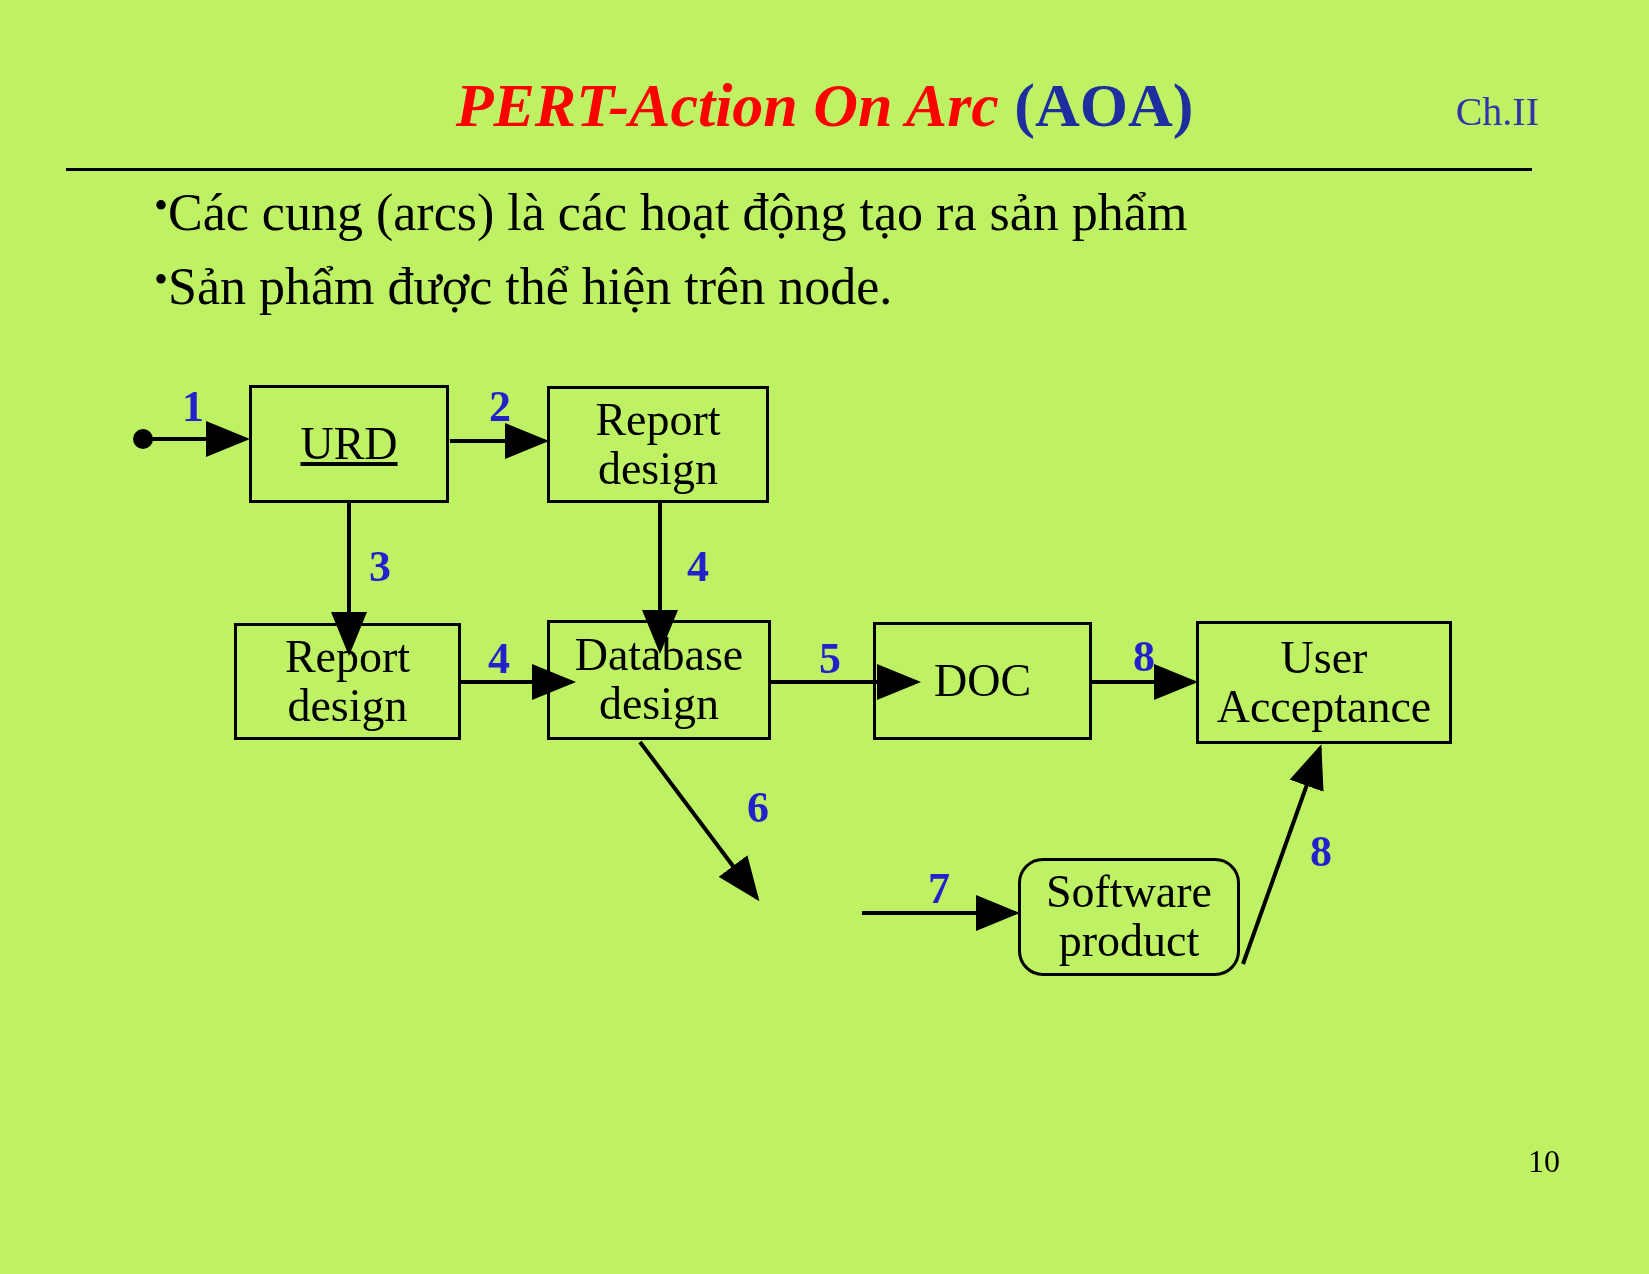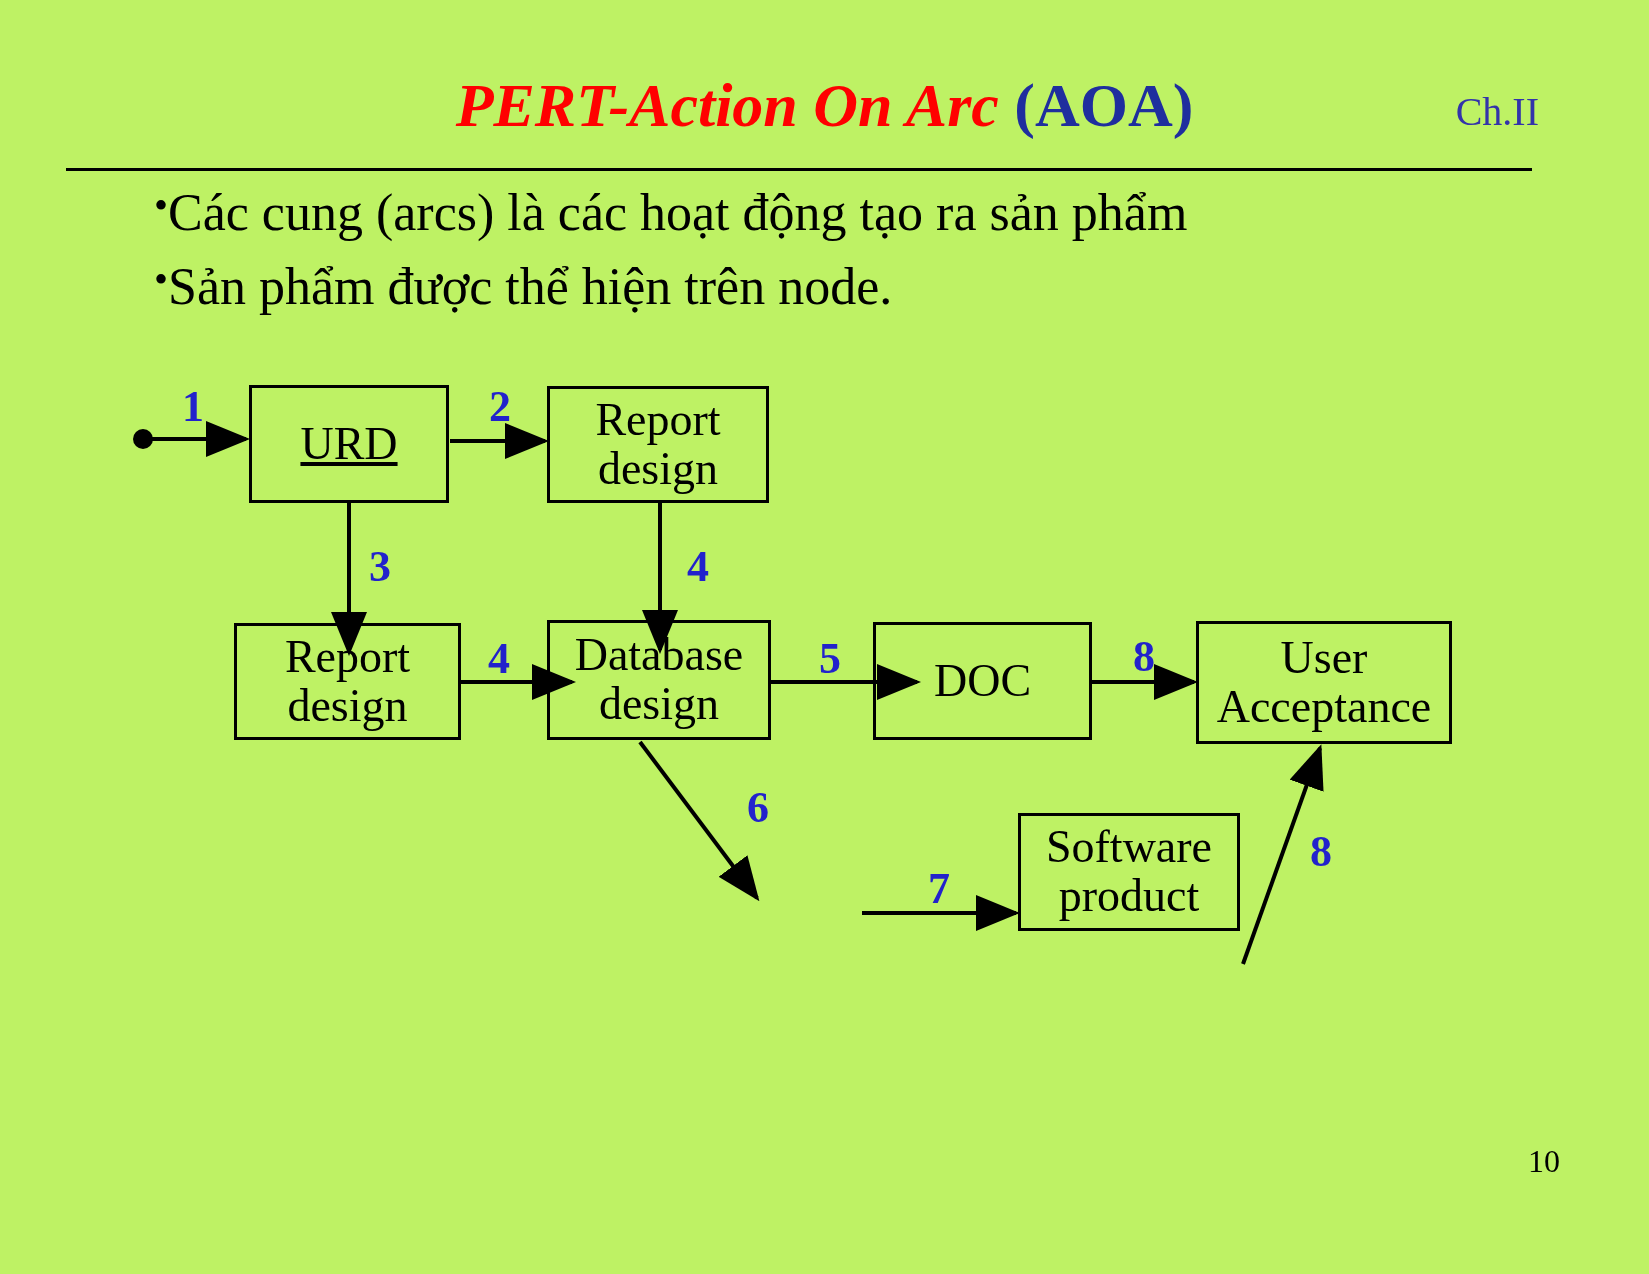--- a/index.html
+++ b/index.html
@@ -189,21 +189,21 @@
 
     <div class="node" style="left:873px; top:622px; width:219px; height:118px;">
       <span>DOC</span>
     </div>
 
     <div class="node" style="left:1196px; top:621px; width:256px; height:123px;">
       <span>User Acceptance</span>
     </div>
 
 
-    <div class="node" style="left:1018px; top:813px; width:222px; height:118px;">
+    <div class="node" style="left:1018px; top:858px; width:222px; height:118px;border-radius:25px;">
       <span>Software product</span>
     </div>
 
     <div class="edge-label" style="left:182px; top:385px;">1</div>
 
     <div class="edge-label" style="left:489px; top:385px;">2</div>
 
     <div class="edge-label" style="left:369px; top:545px;">3</div>
 
     <div class="edge-label" style="left:687px; top:545px;">4</div>

